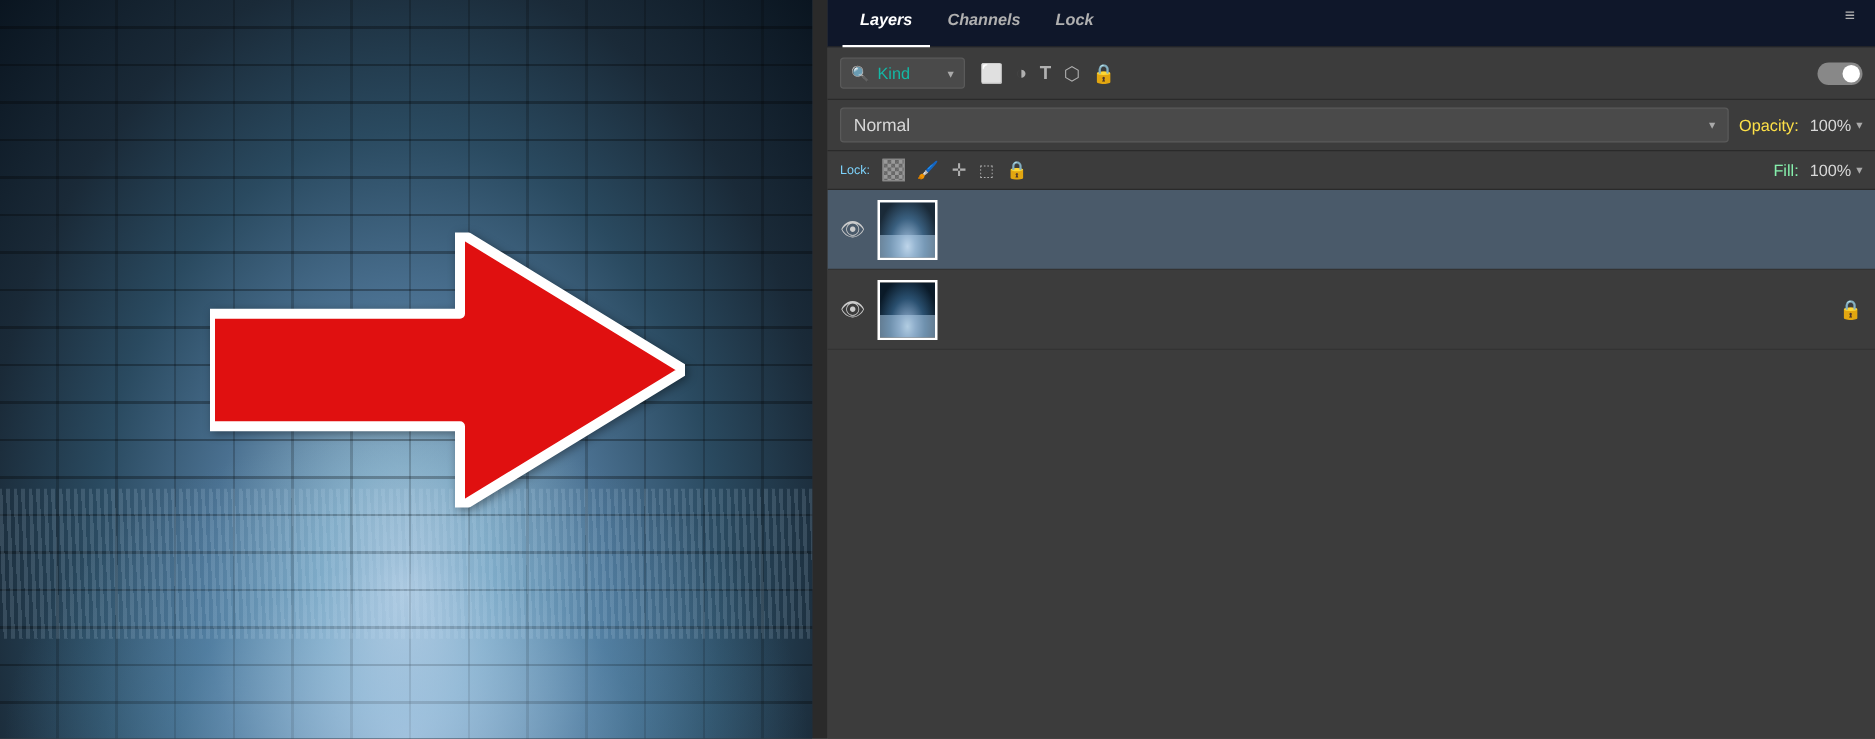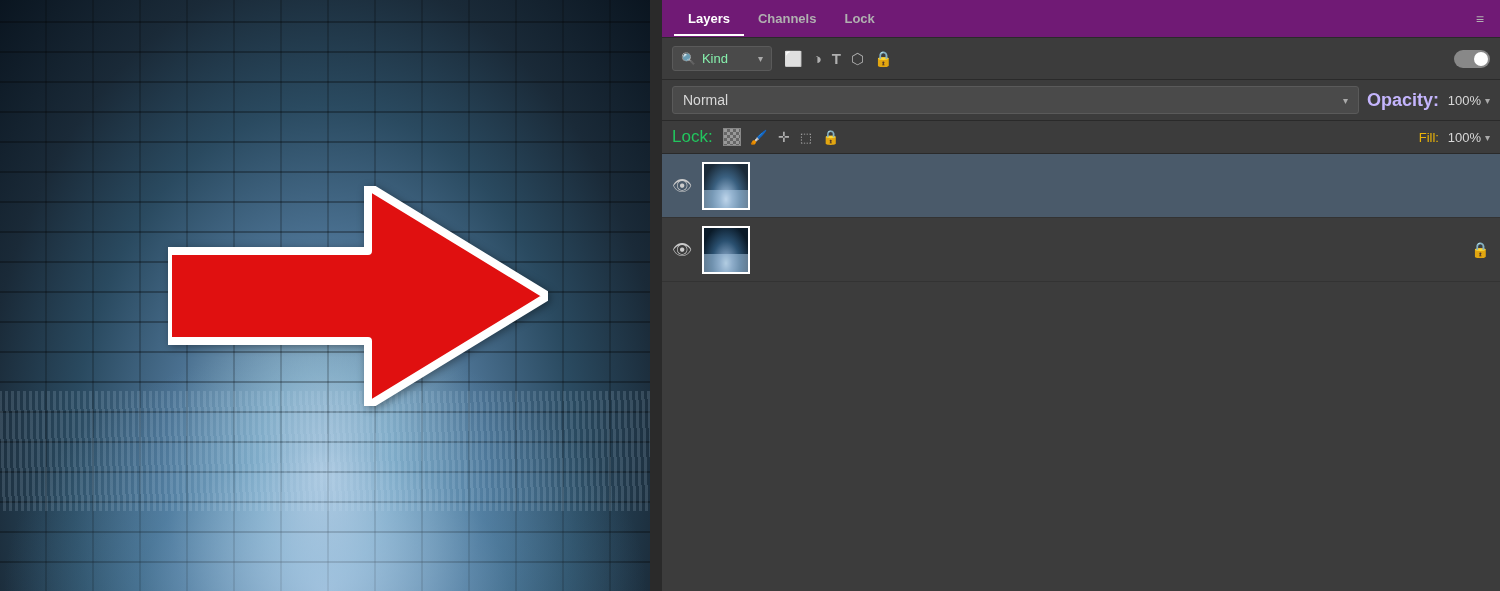--- a/index.html
+++ b/index.html
@@ -106,26 +106,26 @@
       flex: 1;
       height: 591px;
       background: #3c3c3c;
       display: flex;
       flex-direction: column;
     }
 
     
     .panel-tabs {
       display: flex;
-      align-items: center;
-      background: #701a75;
+      background: #0f172a;
       border-bottom: 1px solid #2a2a2a;
       padding: 0 12px;
       height: 38px;
       flex-shrink: 0;
+      font-style: italic;
     }
 
     .tab {
       padding: 8px 14px;
       font-size: 13px;
       font-weight: 600;
       color: #b0b0b0;
       cursor: pointer;
       border-bottom: 2px solid transparent;
       margin-bottom: -1px;
@@ -167,21 +167,21 @@
       min-width: 100px;
     }
 
     .kind-dropdown .search-icon {
       font-size: 12px;
       color: #aaa;
     }
 
     .kind-dropdown .label {
       font-size: 13px;
-      color: #86efac;
+      color: #14b8a6;
       flex: 1;
     }
 
     .kind-dropdown .chevron {
       font-size: 10px;
       color: #aaa;
     }
 
     .filter-icons {
       display: flex;
@@ -249,23 +249,22 @@
       color: #aaa;
     }
 
     .opacity-section {
       display: flex;
       align-items: center;
       gap: 4px;
     }
 
     .opacity-label {
-      font-size: 18px;
-      color: #c4b5fd;
-      font-weight: bold;
+      font-size: 13px;
+      color: #fde047;
     }
 
     .opacity-value {
       font-size: 13px;
       color: #d8d8d8;
       min-width: 38px;
       text-align: right;
     }
 
     .opacity-chevron {
@@ -278,22 +277,22 @@
     .lock-row {
       display: flex;
       align-items: center;
       padding: 6px 10px;
       gap: 10px;
       flex-shrink: 0;
       border-bottom: 1px solid #2a2a2a;
     }
 
     .lock-label {
-      font-size: 17px;
-      color: #22c55e;
+      font-size: 10px;
+      color: #7dd3fc;
     }
 
     .lock-icons {
       display: flex;
       align-items: center;
       gap: 10px;
     }
 
     .lock-icon {
       font-size: 14px;
@@ -303,21 +302,21 @@
 
     .fill-section {
       margin-left: auto;
       display: flex;
       align-items: center;
       gap: 4px;
     }
 
     .fill-label {
       font-size: 13px;
-      color: #eab308;
+      color: #86efac;
       text-align: right;
     }
 
     .fill-value {
       font-size: 13px;
       color: #d8d8d8;
       min-width: 38px;
       text-align: right;
     }
 

